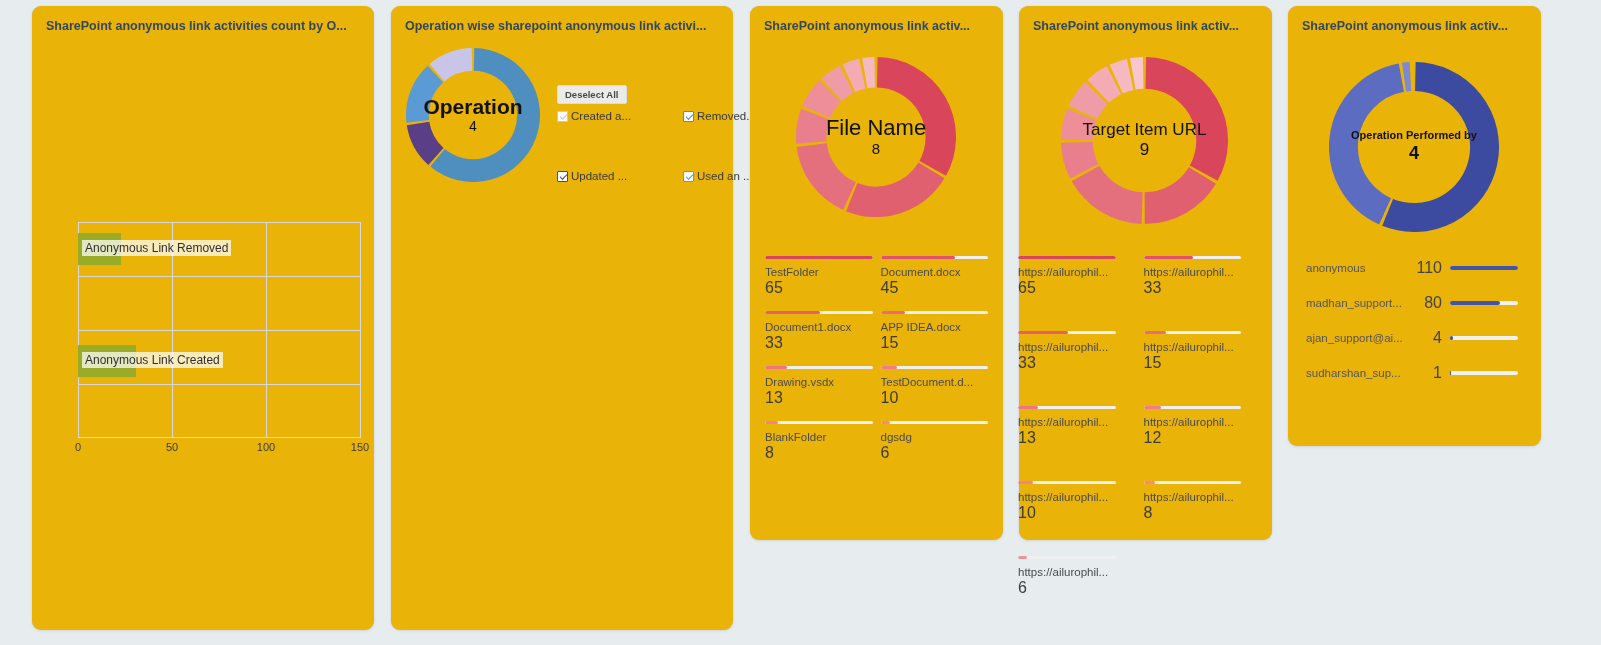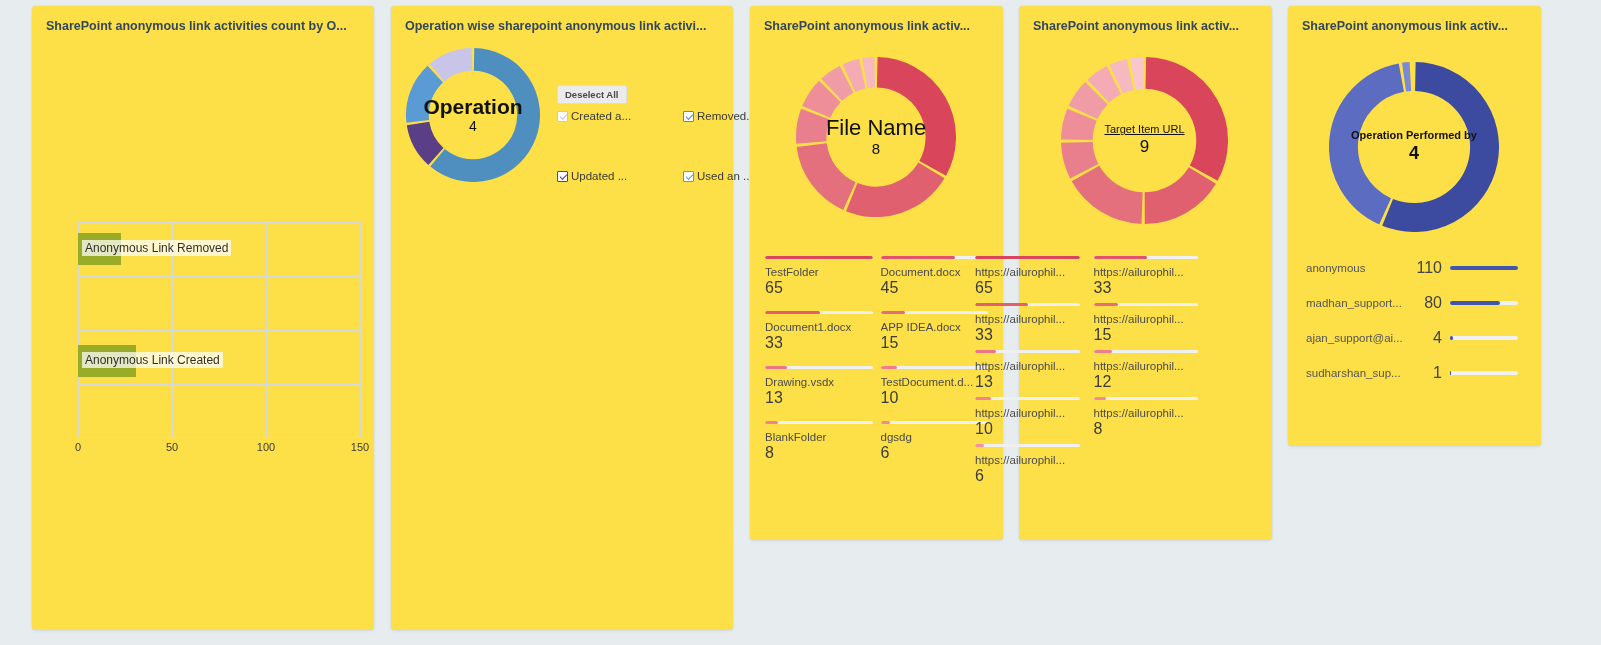--- a/index.html
+++ b/index.html
@@ -7,22 +7,22 @@
     margin: 0; padding: 0;
     width: 1601px; height: 645px;
     background: #e7edef;
     font-family: "Liberation Sans", sans-serif;
     overflow: hidden;
   }
   .board { position: relative; width: 1601px; height: 645px; }
 
   .card {
     position: absolute;
-    background: #fde047;
-    border-radius: 4px;
+    background: #eab308;
+    border-radius: 9px;
     box-shadow: 0 1px 3px rgba(60,80,90,0.13), 0 0 1px rgba(60,80,90,0.18);
   }
   .card-title {
     position: absolute;
     left: 0; right: 0; top: 13px;
     padding: 0 14px;
     font-size: 12.5px;
     font-weight: 600;
     color: #33475b;
     white-space: nowrap;
@@ -141,21 +141,21 @@
 
   #pf-donut { left: 1329px; top: 62px; width: 170px; height: 170px; }
   #pf-donut .donut-title { font-size: 11px; font-weight: 600; }
   #pf-donut .donut-count { font-size: 18px; font-weight: 600; margin-top: 2px; }
 
   #fn-donut { left: 796px; top: 57px; width: 160px; height: 160px; }
   #fn-donut .donut-title { font-size: 22px; font-weight: 500; }
   #fn-donut .donut-count { font-size: 15px; margin-top: 2px; }
 
   #tu-donut { left: 1061px; top: 57px; width: 167px; height: 167px; }
-  #tu-donut .donut-title { font-size: 11px; font-weight: 500; text-decoration: underline; }
+  #tu-donut .donut-title { font-size: 17px; font-weight: 500; }
   #tu-donut .donut-count { font-size: 17px; margin-top: 2px; }
 </style>
 </head>
 <body>
 
 <div class="board">
 
   <div class="card" id="card-bar">
     <div class="card-title">SharePoint anonymous link activities count by O...</div>
     <div class="bc-plot" id="bc-plot">
@@ -320,21 +320,21 @@
         <path d="M 22.271878786228772 20.480492992693627 A 40.5 40.5 0 0 1 31.647306012043533 13.896972102267839" fill="none" stroke="#f4abb3" stroke-width="19"></path>
         <path d="M 33.04674962402251 13.219063338606787 A 40.5 40.5 0 0 1 41.45729015848381 10.41121233778859" fill="none" stroke="#f6b9c0" stroke-width="19"></path>
         <path d="M 42.9833136725002 10.1124566690116 A 40.5 40.5 0 0 1 49.222503582812536 9.507463659073409" fill="none" stroke="#f8c6cc" stroke-width="19"></path>
       </svg>
     <div class="donut-center">
       <div class="donut-title">Target Item URL</div>
       <div class="donut-count">9</div>
     </div>
   </div>
 
-  <div class="tile-grid" id="url-tiles" style="left:975px; top:250px; width:223px;">
+  <div class="tile-grid" id="url-tiles" style="left:1018px; top:250px; width:223px;gap:28px;">
       <div class="tile">
         <div class="tile-track">
           <div class="tile-fill" style="width: 100%; background: rgb(217, 69, 90);"></div>
         </div>
         <div class="tile-label">https://ailurophil...</div>
         <div class="tile-value">65</div>
       </div>
       <div class="tile">
         <div class="tile-track">
           <div class="tile-fill" style="width: 51%; background: rgb(224, 83, 106);"></div>

